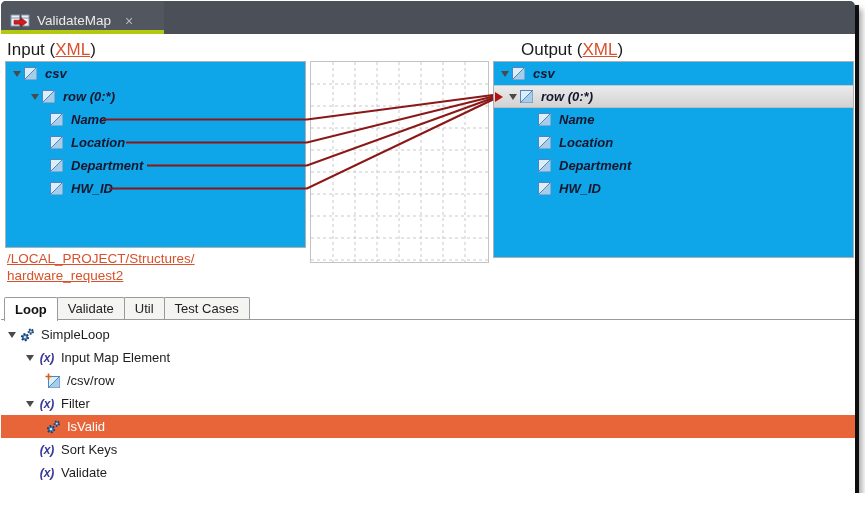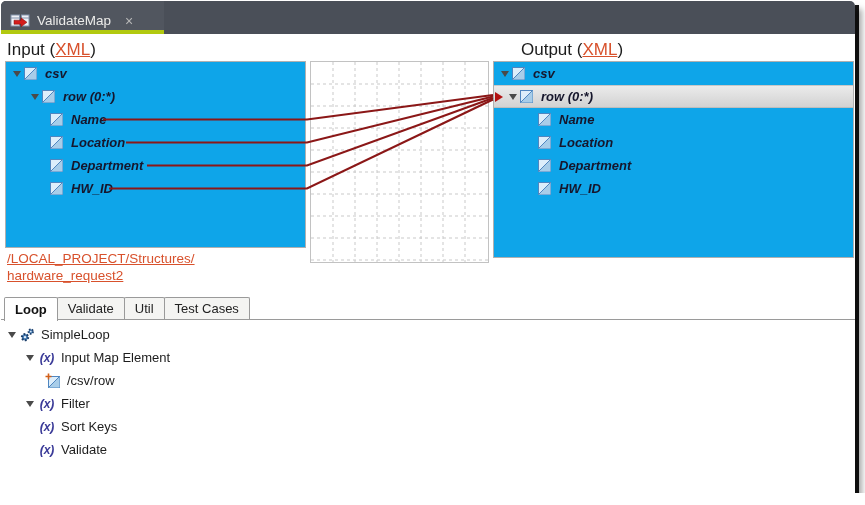--- a/index.html
+++ b/index.html
@@ -295,20 +295,31 @@
           </span>
         <span class="llabel">/csv/row</span>
       </div>
       <div class="lrow pl22">
         <span class="tg">
             <span class="tri-down"></span>
           </span>
         <span class="fx">(x)</span>
         <span class="llabel">Filter</span>
       </div>
+      <div class="lrow sel pl44">
+        <span class="nicon">
+            <svg width="16" height="16" viewBox="0 0 16 16">
+              <circle cx="6" cy="10.2" r="3.1" fill="#4a80b8" stroke="#1b3c66" stroke-width="2.1" stroke-dasharray="1.7 1.5"></circle>
+              <circle cx="6" cy="10.2" r="1.1" fill="#eaf1f8"></circle>
+              <circle cx="11.8" cy="4.6" r="2.3" fill="#4a80b8" stroke="#1b3c66" stroke-width="1.8" stroke-dasharray="1.4 1.3"></circle>
+              <circle cx="11.8" cy="4.6" r="0.8" fill="#eaf1f8"></circle>
+            </svg>
+          </span>
+        <span class="llabel">IsValid</span>
+      </div>
       <div class="lrow pl22">
         <span class="tg"></span>
         <span class="fx">(x)</span>
         <span class="llabel">Sort Keys</span>
       </div>
       <div class="lrow pl22">
         <span class="tg"></span>
         <span class="fx">(x)</span>
         <span class="llabel">Validate</span>
       </div>

